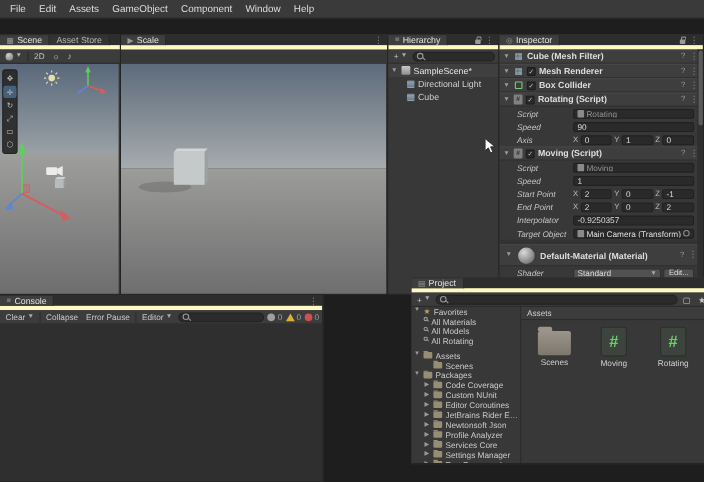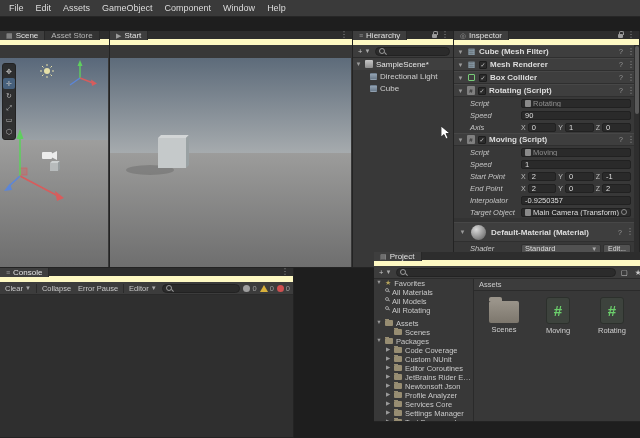--- a/index.html
+++ b/index.html
@@ -23,21 +23,21 @@
 
   
   .panel{position:absolute;background:#383838;border-right:1px solid #232323;border-bottom:1px solid #232323;overflow:hidden;}
   #scene-panel{left:0;top:31px;width:110px;height:237px;}
   #game-panel{left:110px;top:31px;width:243px;height:237px;}
   #hierarchy-panel{left:353px;top:31px;width:101px;height:237px;}
   #inspector-panel{left:454px;top:31px;width:186px;height:237px;}
   #console-panel{left:0;top:268px;width:294px;height:170px;}
   #project-panel{left:353px;top:252px;width:287px;height:170px;margin-left:21px;}
 
-  .tabbar{height:14px;background:#2d2d2d;display:flex;align-items:flex-start;border-bottom:6px solid #fef9c3;}
+  .tabbar{height:14px;background:#2d2d2d;display:flex;align-items:flex-end;border-bottom:4px solid #fef9c3;}
   .tab{padding:0 6px;font-size:8px;color:#b5b5b5;display:flex;align-items:center;gap:3px;background:#333333;border-right:1px solid #282828;white-space:nowrap;}
   .tab.active{background:#3e3e3e;color:#e2e2e2;}
   .tab-ico{font-size:7px;color:#9a9a9a;}
   .tabbar-right{margin-left:auto;display:flex;align-items:center;gap:4px;padding:0 4px;}
   .kebab{color:#9a9a9a;font-size:8px;line-height:1;}
   .lock{width:5px;height:4px;background:#9a9a9a;border-radius:1px;position:relative;margin-top:2px;}
   .lock::before{content:"";position:absolute;top:-3px;left:0.5px;width:3px;height:3px;border:1px solid #9a9a9a;border-bottom:none;border-radius:2px 2px 0 0;}
 
   .ptoolbar{height:13px;background:#3c3c3c;border-bottom:1px solid #2b2b2b;display:flex;align-items:center;font-size:7.5px;color:#c8c8c8;padding:0 3px;gap:3px;}
   .flat-btn{display:flex;align-items:center;gap:2px;padding:0 2px;white-space:nowrap;}
@@ -166,20 +166,30 @@
 <div id="scene-panel" class="panel">
   <div class="tabbar">
     <span class="tab active">
         <span class="tab-ico">▦</span>
         <span>Scene</span>
       </span>
     <span class="tab">
         <span>Asset Store</span>
       </span>
   </div>
+  <div class="ptoolbar">
+    <span class="flat-btn">
+        <span class="shade-ball"></span>
+        <span class="caret">▼</span>
+      </span>
+    <span class="sep"></span>
+    <span class="flat-btn">2D</span>
+    <span class="flat-btn">☼</span>
+    <span class="flat-btn">♪</span>
+  </div>
   <div class="viewwrap">
     <div class="overlay-tools">
       <span class="ot-btn">✥</span>
       <span class="ot-btn active">✛</span>
       <span class="ot-btn">↻</span>
       <span class="ot-btn">⤢</span>
       <span class="ot-btn">▭</span>
       <span class="ot-btn">⬡</span>
     </div>
     <svg width="108" height="210" viewBox="0 0 108 210">
@@ -239,21 +249,21 @@
         <polygon points="10,125.5 12,132 4,133" fill="#5c86d8"></polygon>
       </g>
     </svg>
   </div>
 </div>
 
 <div id="game-panel" class="panel">
   <div class="tabbar">
     <span class="tab active">
         <span class="tab-ico">▶</span>
-        <span>Start</span>
+        <span>Scale</span>
       </span>
     <span class="tabbar-right">
         <span class="kebab">⋮</span>
       </span>
   </div>
   <div class="viewwrap">
     <svg width="241" height="210" viewBox="0 0 241 210">
       <defs>
         <linearGradient id="sky2" x1="0" y1="0" x2="0" y2="1">
           <stop offset="0" stop-color="#5d6b7a"></stop>

